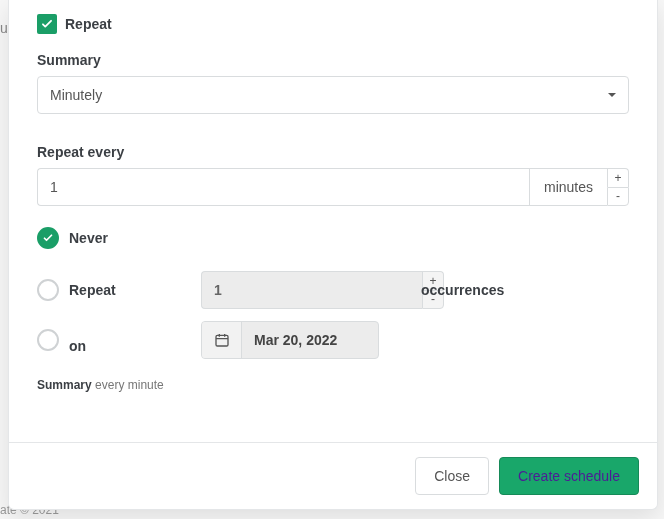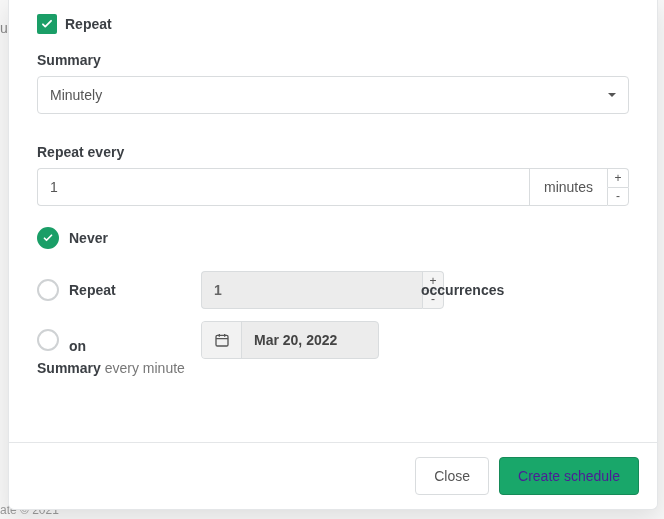--- a/index.html
+++ b/index.html
@@ -263,21 +263,22 @@
   .date-value {
     flex: 1 1 auto;
     display: flex; align-items: center;
     padding: 4px 12px;
     font-weight: 700;
     color: #444;
     font-size: 14px;
   }
 
   .summary {
-    font-size: 14px;
+    margin-top: 18px;
+    font-size: 12px;
     color: var(--text-dark);
   }
   .summary-label { font-weight: 700; }
   .summary-text { color: var(--text-light); font-weight: 400; }
 
   
   .btn {
     height: 38px;
     border-radius: 4px;
     font-size: 14px;

